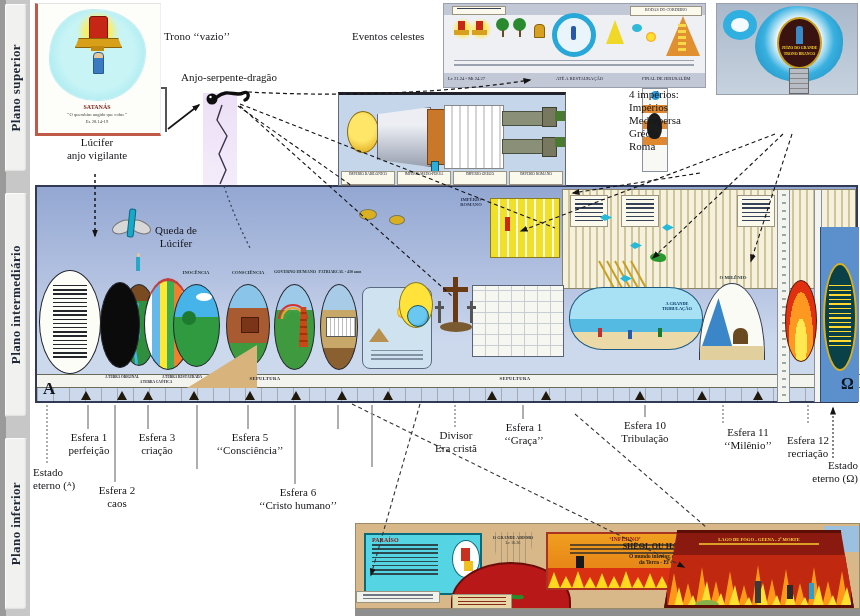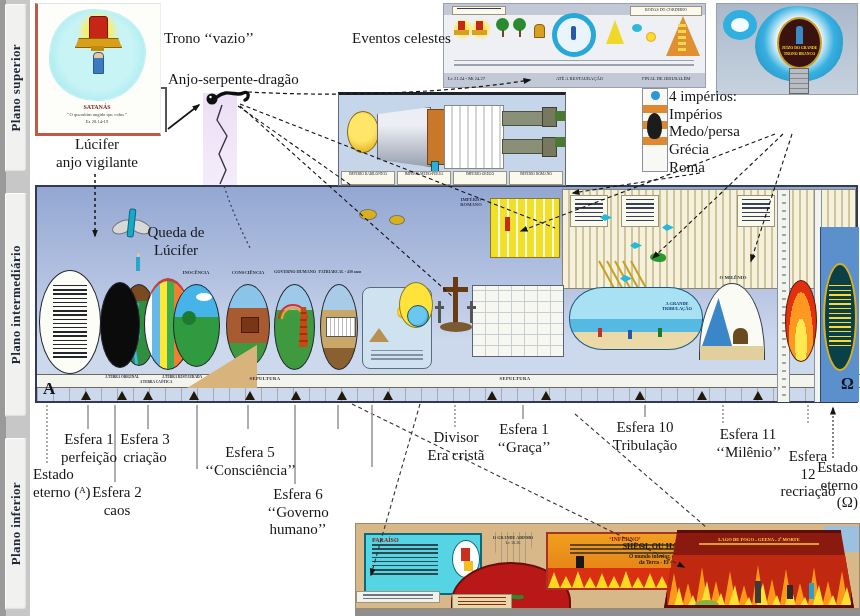--- a/index.html
+++ b/index.html
@@ -1,19 +1,19 @@
 <!DOCTYPE html>
 <html><head>
 <meta charset="utf-8">
 <style>
   html,body{margin:0;padding:0;background:#fff;}
   #page{position:relative;width:860px;height:616px;background:#fff;overflow:hidden;
         font-family:"Liberation Serif","DejaVu Serif",serif;}
   .abs{position:absolute;}
-  .lbl{position:absolute;font-size:15px;line-height:1.18;color:#16161a;text-align:center;z-index:40;}
+  .lbl{position:absolute;font-size:11px;line-height:1.18;color:#16161a;text-align:center;z-index:40;}
   .lbl.left{text-align:left;} .lbl.right{text-align:right;}
   .side-panel{position:absolute;left:5px;width:22px;background:#f1f1ef;border-radius:2px;
               box-shadow:inset -1px -1px 2px #b9b9b9, inset 1px 1px 1px #fff;
               display:flex;align-items:center;justify-content:center;}
   .side-txt{writing-mode:vertical-rl;transform:rotate(180deg);font-weight:bold;
             font-size:13px;color:#1e2836;letter-spacing:.4px;white-space:nowrap;}
   .bars{background:repeating-linear-gradient(180deg,#37415a 0 1.5px,transparent 1.5px 4.2px);}
   .bars.dark{background:repeating-linear-gradient(180deg,#23262b 0 1.5px,transparent 1.5px 4.2px);}
   .bars.gold{background:repeating-linear-gradient(180deg,#ffd830 0 1.5px,transparent 1.5px 4.6px);}
   .oval{position:absolute;border:1.6px solid #23262e;border-radius:50%;box-sizing:border-box;z-index:6;}
@@ -123,24 +123,24 @@
     <div class="abs" style="left:60px;top:48px;width:45px;text-align:center;font-size:3.8px;font-weight:bold;color:#ffd828;">TRONO BRANCO</div>
     <div class="abs" style="left:72px;top:64px;width:20px;height:26px;background:#b8bcc4;border:1px solid #666;box-sizing:border-box;background-image:repeating-linear-gradient(0deg,transparent 0 4px,#888 4px 5px);"></div>
   </div>
 
   <div class="lbl left" style="left:164px;top:30px;width:110px;">
     <span>Trono ‘‘vazio’’</span>
   </div>
   <div class="lbl left" style="left:352px;top:30px;width:110px;">
     <span>Eventos celestes</span>
   </div>
-  <div class="lbl left" style="left:168px;top:71px;width:150px;">
+  <div class="lbl left" style="left:181px;top:71px;width:150px;">
     <span>Anjo-serpente-dragão</span>
   </div>
-  <div class="lbl left" style="left:669px;top:88px;width:84px;">
+  <div class="lbl left" style="left:629px;top:88px;width:84px;">
     <div>4 impérios:</div>
     <div>Impérios</div>
     <div>Medo/persa</div>
     <div>Grécia</div>
     <div>Roma</div>
   </div>
   <div class="lbl" style="left:42px;top:136px;width:110px;">
     <div>Lúcifer</div>
     <div>anjo vigilante</div>
   </div>
@@ -368,49 +368,49 @@
     <div>eterno (ᴬ)</div>
   </div>
   <div class="lbl" style="left:60px;top:431px;width:58px;">
     <div>Esfera 1</div>
     <div>perfeição</div>
   </div>
   <div class="lbl" style="left:88px;top:484px;width:58px;">
     <div>Esfera 2</div>
     <div>caos</div>
   </div>
-  <div class="lbl" style="left:116px;top:431px;width:58px;">
+  <div class="lbl" style="left:128px;top:431px;width:58px;">
     <div>Esfera 3</div>
     <div>criação</div>
   </div>
-  <div class="lbl" style="left:205px;top:444px;width:90px;">
+  <div class="lbl" style="left:205px;top:431px;width:90px;">
     <div>Esfera 5</div>
     <div>‘‘Consciência’’</div>
   </div>
   <div class="lbl" style="left:238px;top:486px;width:120px;">
     <div>Esfera 6</div>
-    <div>‘‘Governo humano’’</div>
+    <div>‘‘Cristo humano’’</div>
   </div>
   <div class="lbl" style="left:426px;top:429px;width:60px;">
     <div>Divisor</div>
     <div>Era cristã</div>
   </div>
   <div class="lbl" style="left:496px;top:421px;width:56px;">
     <div>Esfera 1</div>
     <div>‘‘Graça’’</div>
   </div>
   <div class="lbl" style="left:610px;top:419px;width:70px;">
     <div>Esfera 10</div>
     <div>Tribulação</div>
   </div>
   <div class="lbl" style="left:716px;top:426px;width:64px;">
     <div>Esfera 11</div>
     <div>‘‘Milênio’’</div>
   </div>
-  <div class="lbl" style="left:780px;top:448px;width:56px;">
+  <div class="lbl" style="left:780px;top:434px;width:56px;">
     <div>Esfera 12</div>
     <div>recriação</div>
   </div>
   <div class="lbl right" style="left:798px;top:459px;width:60px;">
     <div>Estado</div>
     <div>eterno (Ω)</div>
   </div>
 
   <svg class="abs" width="860" height="616" viewBox="0 0 860 616" style="left:0;top:0;z-index:35;pointer-events:none;">
     <defs>

